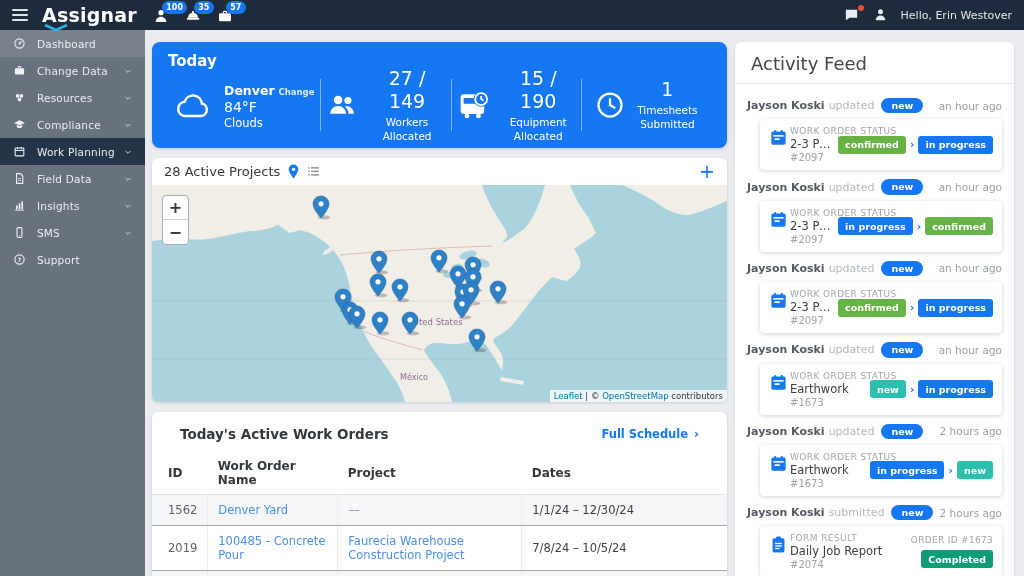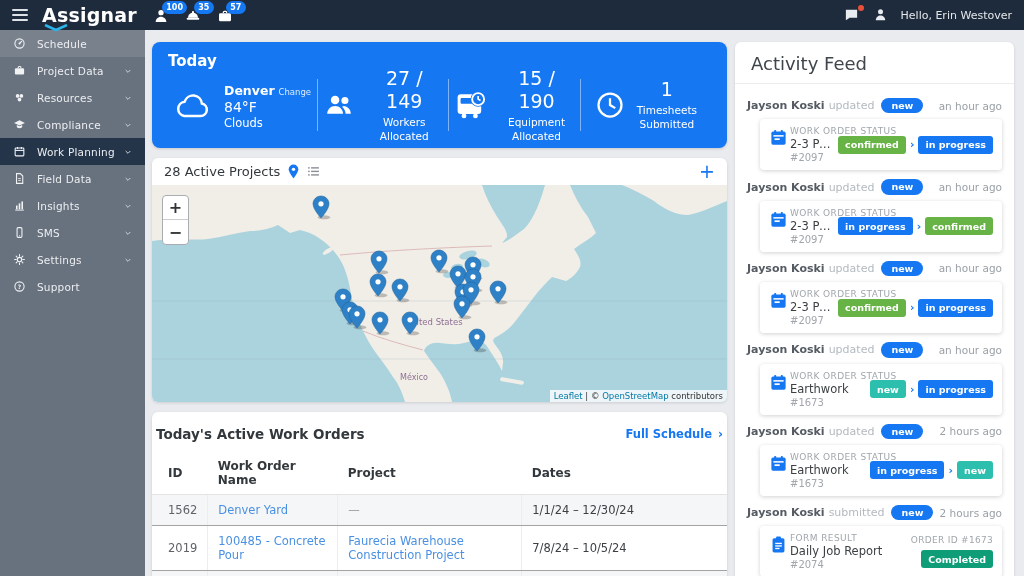--- a/index.html
+++ b/index.html
@@ -44,21 +44,21 @@
   
   .today-card { margin-top:12px; height:106px; background:#1677f2; border-radius:8px; color:#fff;
                 padding:10px 16px 8px; box-shadow:0 1px 3px rgba(0,0,0,0.15); }
   .today-title { font-size:15px; font-weight:600; margin-bottom:4px; }
   .today-stats { display:flex; align-items:center; height:62px; }
   .t-sec { flex:1; display:flex; align-items:center; justify-content:center; gap:12px; padding:0 6px; }
   .t-div { width:1px; height:52px; background:rgba(255,255,255,0.45); flex:none; }
   .t-icon { flex:none; }
   .t-icon svg { display:block; }
   .weather-txt .w-city { font-size:12.5px; font-weight:600; }
-  .weather-txt .w-change { font-size:8.5px; font-weight:400; opacity:0.85; margin-left:4px; cursor:pointer; }
+  .weather-txt .w-change { font-size:8.5px; font-weight:700; opacity:0.85; margin-left:4px; cursor:pointer; }
   .weather-txt .w-temp { font-size:14px; font-weight:500; line-height:1.2; }
   .weather-txt .w-cond { font-size:11.5px; }
   .t-val { font-size:19px; font-weight:500; text-align:center; line-height:1.2; }
   .t-lbl { font-size:10.5px; text-align:center; line-height:1.35; margin-top:2px; }
 
   
   .map-card { margin-top:10px; background:#fff; border-radius:6px; overflow:hidden; box-shadow:0 1px 3px rgba(0,0,0,0.12); }
   .map-head { height:27px; display:flex; align-items:center; padding:0 12px; gap:7px; }
   .map-title { font-size:13px; color:#33383d; }
   .map-pin-ic { width:13px; height:15px; color:#1677f2; }
@@ -73,21 +73,21 @@
   .zoomctl div { height:24px; display:flex; align-items:center; justify-content:center; font-size:16px; font-weight:bold;
                  color:#333; cursor:pointer; }
   .zoomctl div:first-child { border-bottom:1px solid #ccc; }
   .attribution { position:absolute; right:0; bottom:0; background:rgba(255,255,255,0.78); font-size:8.5px; color:#333;
                  padding:1px 4px; z-index:5; }
   .attribution a { color:#0078a8; text-decoration:none; cursor:pointer; }
 
   
   .wo-card { margin-top:10px; background:#fff; border-radius:6px 6px 0 0; box-shadow:0 1px 3px rgba(0,0,0,0.12);
              padding:14px 0 0; min-height:210px; }
-  .wo-head { display:flex; align-items:center; padding:0 4px 12px; }
+  .wo-head { display:flex; align-items:center; padding:0 28px 12px; }
   .wo-title { font-size:13.5px; font-weight:600; color:#33383d; }
   .wo-link { margin-left:auto; color:#1677f2; font-size:11.5px; font-weight:600; cursor:pointer; display:flex; align-items:center; gap:6px; }
   .wo-link .chev { font-size:12px; }
   table.wo { width:100%; border-collapse:collapse; font-size:11.5px; }
   table.wo th { text-align:left; font-size:12px; font-weight:600; color:#33383d; padding:5px 10px 7px; border-bottom:1px solid #e3e3e3; }
   table.wo td { padding:8px 10px; border-bottom:1px solid #a3a3a3; border-left:1px solid #ededed; }
   table.wo td:first-child, table.wo th:first-child { border-left:none; padding-left:16px; width:44px; }
   table.wo th:first-child { padding-left:16px; }
   table.wo tbody tr:nth-child(odd) { background:#f5f6f7; }
   table.wo td.id { color:#5f6368; }
@@ -168,30 +168,30 @@
   <div class="sidebar">
     <div id="sidebar-menu">
         <div class="side-item highlight">
           <span class="side-icon">
             <svg viewBox="0 0 24 24" fill="currentColor">
               <circle cx="12" cy="12" r="8.5" fill="none" stroke="currentColor" stroke-width="2"></circle>
               <path d="M12 12l4.2-4.2" stroke="currentColor" stroke-width="2" stroke-linecap="round"></path>
               <circle cx="12" cy="12" r="1.7"></circle>
             </svg>
           </span>
-          <span>Schedule</span>
+          <span>Dashboard</span>
         </div>
         <div class="side-item">
           <span class="side-icon">
             <svg viewBox="0 0 24 24" fill="currentColor">
               <path d="M9.5 8V6.3A1.8 1.8 0 0 1 11.3 4.5h1.4a1.8 1.8 0 0 1 1.8 1.8V8" fill="none" stroke="currentColor" stroke-width="2"></path>
               <rect x="3.5" y="8" width="17" height="11.5" rx="2"></rect>
             </svg>
           </span>
-          <span>Project Data</span>
+          <span>Change Data</span>
           <span class="side-chevron">
             <svg viewBox="0 0 24 24" fill="none" stroke="currentColor" stroke-width="3">
               <path d="M5 9l7 7 7-7"></path>
             </svg>
           </span>
         </div>
         <div class="side-item">
           <span class="side-icon">
             <svg viewBox="0 0 24 24" fill="currentColor">
               <circle cx="8.5" cy="9" r="3.4"></circle>
@@ -266,34 +266,20 @@
           </span>
         </div>
         <div class="side-item">
           <span class="side-icon">
             <svg viewBox="0 0 24 24" fill="none" stroke="currentColor" stroke-width="2">
               <rect x="7.5" y="3" width="9" height="18" rx="2"></rect>
               <path d="M11 18h2" stroke-width="1.6"></path>
             </svg>
           </span>
           <span>SMS</span>
-          <span class="side-chevron">
-            <svg viewBox="0 0 24 24" fill="none" stroke="currentColor" stroke-width="3">
-              <path d="M5 9l7 7 7-7"></path>
-            </svg>
-          </span>
-        </div>
-        <div class="side-item">
-          <span class="side-icon">
-            <svg viewBox="0 0 24 24" fill="none" stroke="currentColor" stroke-width="2">
-              <circle cx="12" cy="12" r="4"></circle>
-              <path d="M12 3v3M12 18v3M3 12h3M18 12h3M5.8 5.8l2.1 2.1M16.1 16.1l2.1 2.1M18.2 5.8l-2.1 2.1M7.9 16.1l-2.1 2.1" stroke-linecap="round"></path>
-            </svg>
-          </span>
-          <span>Settings</span>
           <span class="side-chevron">
             <svg viewBox="0 0 24 24" fill="none" stroke="currentColor" stroke-width="3">
               <path d="M5 9l7 7 7-7"></path>
             </svg>
           </span>
         </div>
         <div class="side-item">
           <span class="side-icon">
             <svg viewBox="0 0 24 24" fill="none" stroke="currentColor" stroke-width="2">
               <circle cx="12" cy="12" r="8.5"></circle>

